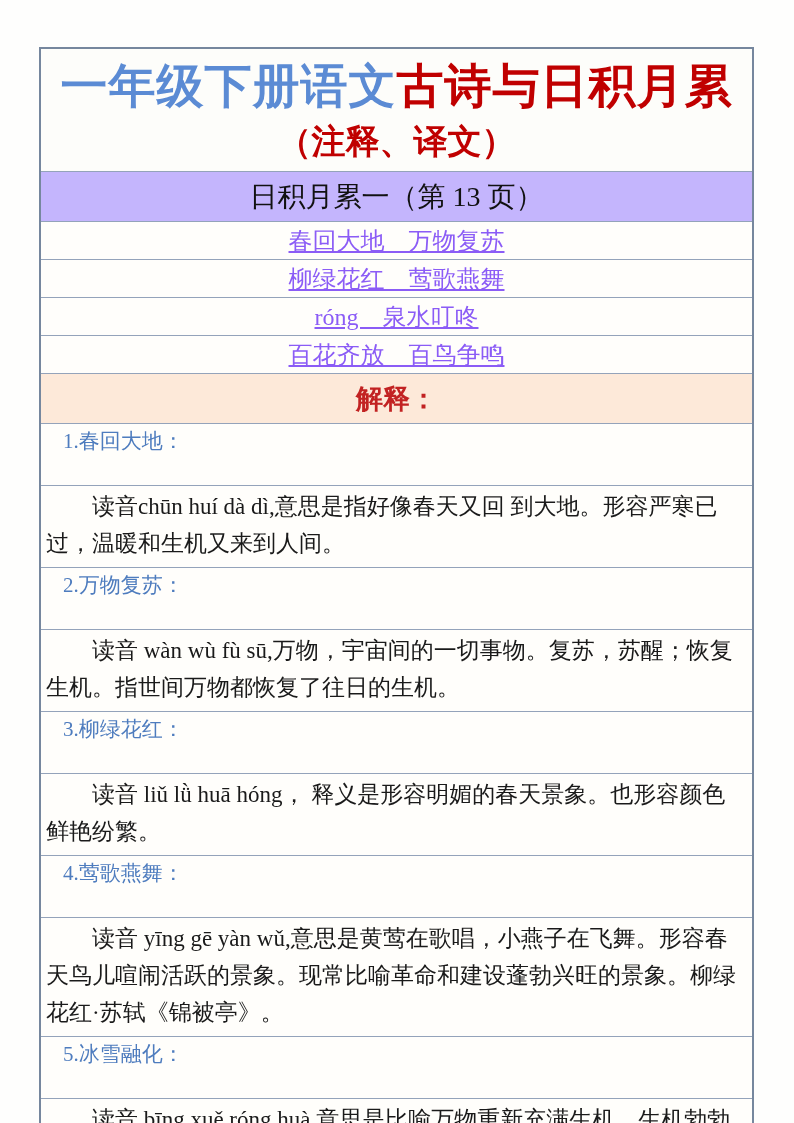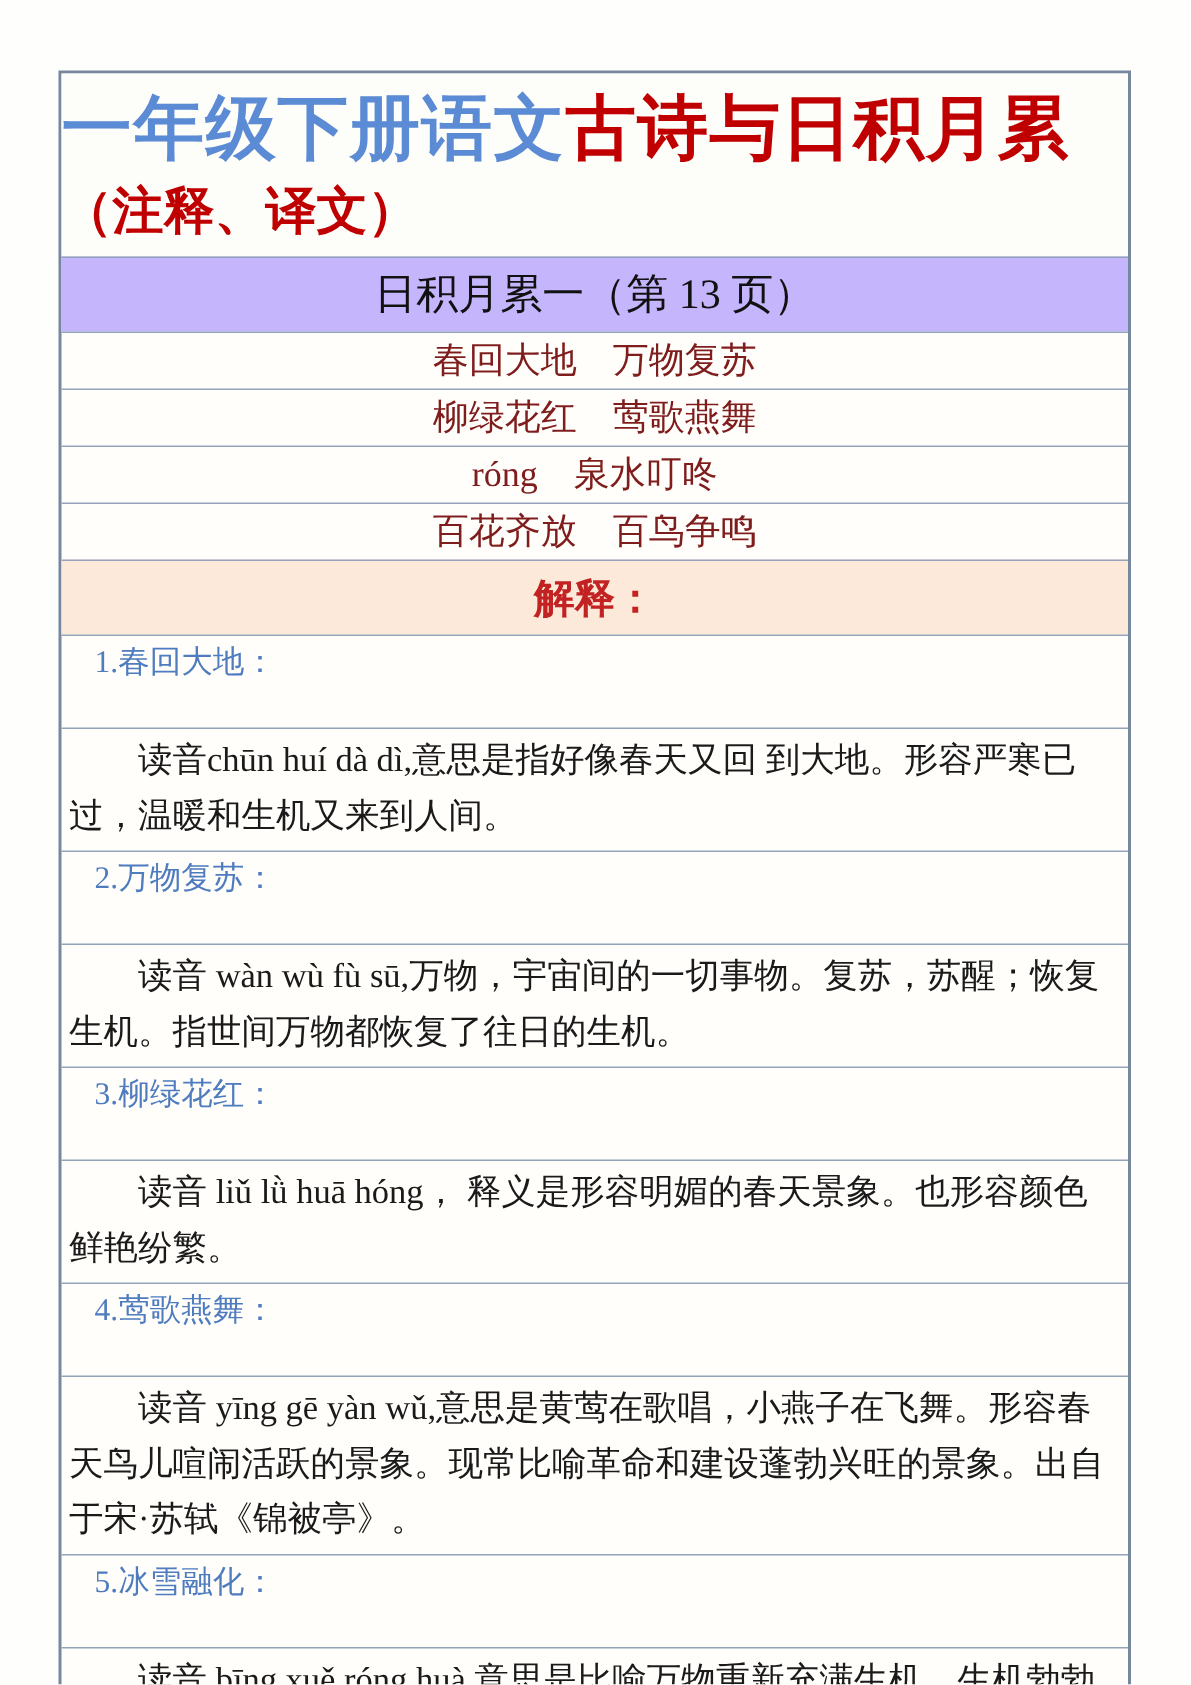--- a/index.html
+++ b/index.html
@@ -19,21 +19,21 @@
     position: absolute;
     left: 39px; top: 47px;
     width: 715px;
     border: 2px solid #76879e;
     background: #fffefb;
   }
   .row { border-top: 1px solid #94a3ba; }
   .row:first-child { border-top: none; }
 
   .title-block {
-    text-align: left;
+    text-align: center;
     padding: 6px 0 4px 0;
     background: #fdfdfa;
   }
   .main-title {
     font-size: 47px;
     font-weight: bold;
     line-height: 62px;
     letter-spacing: 1px;
     white-space: nowrap;
   }
@@ -51,21 +51,22 @@
     background: #c4b5fd;
     text-align: center;
     font-size: 28px;
     color: #111111;
   }
   .idiom-row {
     height: 38px;
     line-height: 38px;
     text-align: center;
     font-size: 24px;
-    color: #7f1d1d;
+    color: #8b5cf6;
+    text-decoration: underline;
   }
   .explain-band {
     height: 50px;
     line-height: 50px;
     background: #fde9d9;
     text-align: center;
     font-size: 27px;
     font-weight: bold;
     color: #c22222;
   }
@@ -110,21 +111,21 @@
     <div class="row sec-header">1.春回大地：</div>
     <div class="row sec-body">读音chūn huí dà dì,意思是指好像春天又回 到大地。形容严寒已过，温暖和生机又来到人间。</div>
 
     <div class="row sec-header">2.万物复苏：</div>
     <div class="row sec-body">读音 wàn wù fù sū,万物，宇宙间的一切事物。复苏，苏醒；恢复生机。指世间万物都恢复了往日的生机。</div>
 
     <div class="row sec-header">3.柳绿花红：</div>
     <div class="row sec-body">读音 liǔ lǜ huā hóng， 释义是形容明媚的春天景象。也形容颜色鲜艳纷繁。</div>
 
     <div class="row sec-header">4.莺歌燕舞：</div>
-    <div class="row sec-body">读音 yīng gē yàn wǔ,意思是黄莺在歌唱，小燕子在飞舞。形容春天鸟儿喧闹活跃的景象。现常比喻革命和建设蓬勃兴旺的景象。出自于宋·苏轼《锦被亭》。</div>
+    <div class="row sec-body">读音 yīng gē yàn wǔ,意思是黄莺在歌唱，小燕子在飞舞。形容春天鸟儿喧闹活跃的景象。现常比喻革命和建设蓬勃兴旺的景象。柳绿花红·苏轼《锦被亭》。</div>
 
     <div class="row sec-header">5.冰雪融化：</div>
     <div class="row sec-body">读音 bīng xuě róng huà,意思是比喻万物重新充满生机、生机勃勃的场面。</div>
 
     <div class="row sec-header">5.泉水叮咚：</div>
 
   </div>
 </div>
 
 </body></html>

